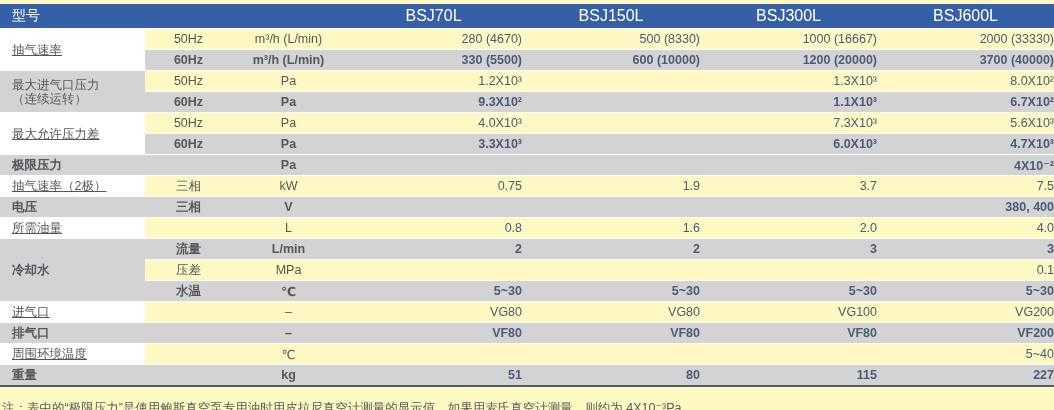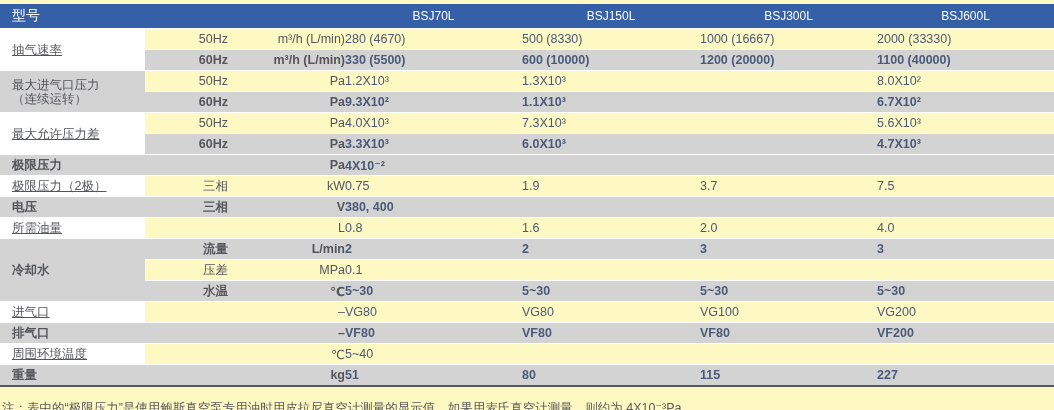--- a/index.html
+++ b/index.html
@@ -8,27 +8,27 @@
     font-family: "Liberation Sans", "DejaVu Sans", sans-serif;
     padding-top: 4px; box-sizing: border-box;
   }
   table.spec {
     border-collapse: collapse; table-layout: fixed; width: 1054px;
     font-size: 12.5px; color: var(--label-text, #54565b);
     border-bottom: 2px solid var(--bottom-rule, #58595b);
   }
   thead th {
     background: var(--header-bg, #3560a8); color: var(--header-text, #fff);
-    font-weight: normal; height: 24px; font-size: 12px; padding: 0;
+    font-weight: normal; height: 24px; font-size: 16px; padding: 0;
   }
   th.corner { text-align: left; padding-left: 12px; font-size: 14px; }
   tbody td { height: 20px; padding: 0; border-top: 1px solid #fff; vertical-align: middle; }
   td.lbl { text-align: left; padding-left: 12px; line-height: 14px; }
-  td.sub, td.unit { text-align: right; padding-left: 4px; margin-top: 32px; }
-  td.val { text-align: left; color: var(--value-text, #4a5a78); }
+  td.sub, td.unit { text-align: center; padding-left: 4px; margin-top: 32px; }
+  td.val { text-align: right; color: var(--value-text, #4a5a78); }
   tr.shade td { background: var(--stripe, #d3d3d4); font-weight: bold; }
   td.lbl.lw { background: #ffffff; text-decoration: underline; }
   td.lbl.lg { background: var(--stripe, #d3d3d4); margin-left: 32px; }
   .footnote {
     margin-top: 13px; padding-left: 2px; font-size: 12.5px;
     color: var(--footnote-text, #595959); line-height: 16px;
   }
 </style>
 </head>
 <body>
@@ -62,21 +62,21 @@
           <td class="val" colspan="1">500 (8330)</td>
           <td class="val" colspan="1">1000 (16667)</td>
           <td class="val" colspan="1">2000 (33330)</td>
         </tr>
         <tr class="shade">
           <td class="sub">60Hz</td>
           <td class="unit">m³/h (L/min)</td>
           <td class="val" colspan="1">330 (5500)</td>
           <td class="val" colspan="1">600 (10000)</td>
           <td class="val" colspan="1">1200 (20000)</td>
-          <td class="val" colspan="1">1100 (40000)</td>
+          <td class="val" colspan="1">3700 (40000)</td>
         </tr>
         <tr>
           <td rowspan="2" class="lbl lg">最大进气口压力<br>（连续运转）</td>
           <td class="sub">50Hz</td>
           <td class="unit">Pa</td>
           <td class="val" colspan="1">1.2X10³</td>
           <td class="val" colspan="2">1.3X10³</td>
           <td class="val" colspan="1">8.0X10²</td>
         </tr>
         <tr class="shade">
@@ -101,21 +101,21 @@
           <td class="val" colspan="2">6.0X10³</td>
           <td class="val" colspan="1">4.7X10³</td>
         </tr>
         <tr class="shade">
           <td rowspan="1" class="lbl lg">极限压力</td>
           <td class="sub"></td>
           <td class="unit">Pa</td>
           <td class="val" colspan="4">4X10⁻²</td>
         </tr>
         <tr>
-          <td rowspan="1" class="lbl lw">极限压力（2极）</td>
+          <td rowspan="1" class="lbl lw">抽气速率（2极）</td>
           <td class="sub">三相</td>
           <td class="unit">kW</td>
           <td class="val" colspan="1">0.75</td>
           <td class="val" colspan="1">1.9</td>
           <td class="val" colspan="1">3.7</td>
           <td class="val" colspan="1">7.5</td>
         </tr>
         <tr class="shade">
           <td rowspan="1" class="lbl lg">电压</td>
           <td class="sub">三相</td>

